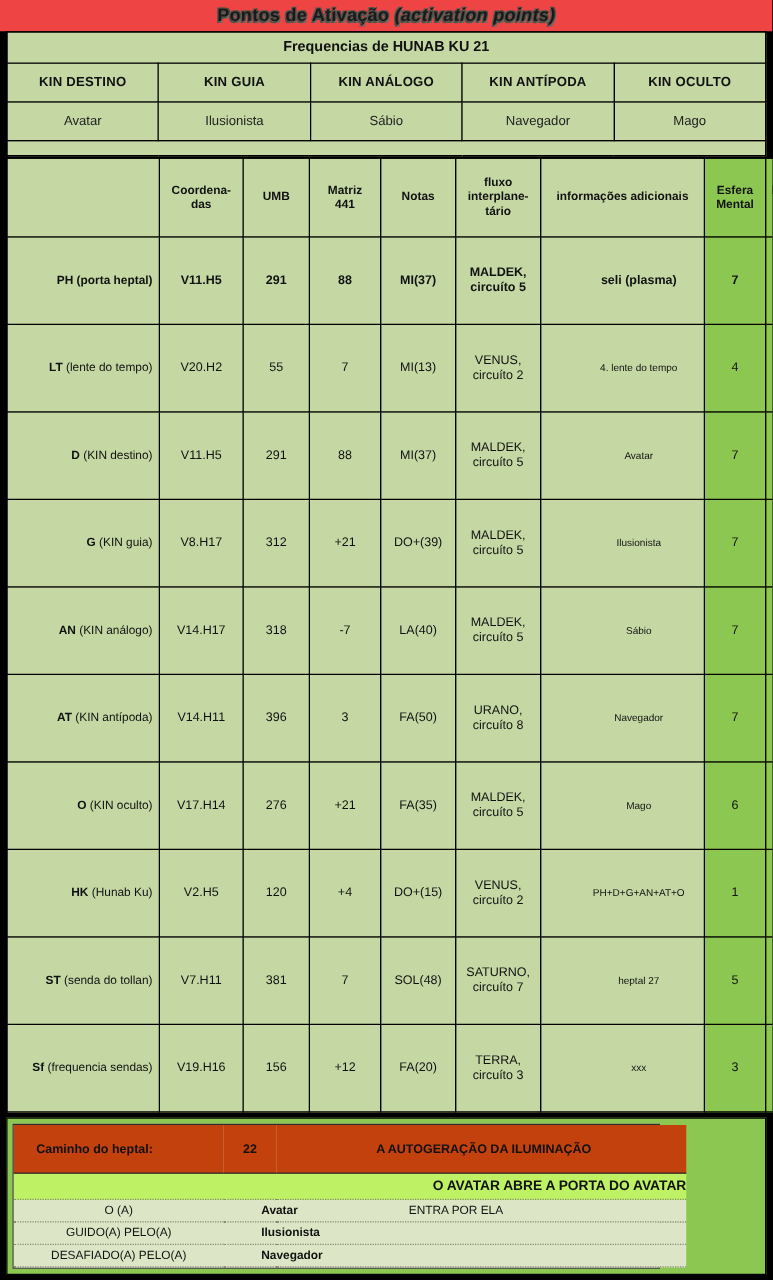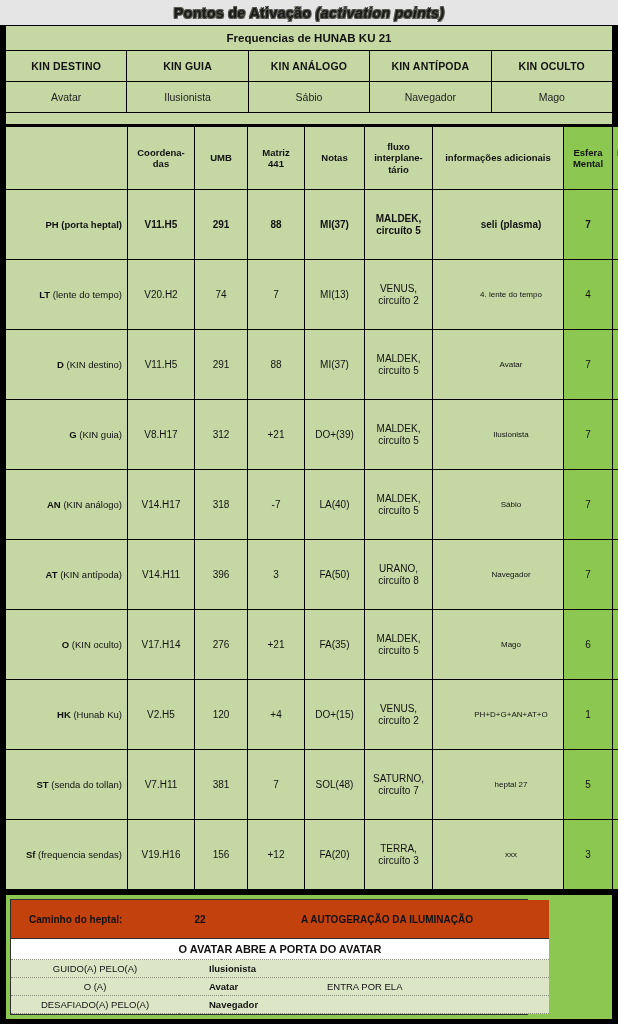--- a/index.html
+++ b/index.html
@@ -1,20 +1,20 @@
 <!DOCTYPE html>
 <html><head>
 <meta charset="utf-8">
 <style>
   html,body{margin:0;padding:0;background:#000;}
   body{width:618px;height:1024px;font-family:"Liberation Sans","DejaVu Sans",sans-serif;overflow:hidden;}
   .page{position:relative;width:618px;height:1024px;background:#000;}
 
   
-  .title-bar{height:25px;display:flex;align-items:center;justify-content:center;background:#e5e5e5;}
+  .title-bar{height:25px;display:flex;align-items:center;justify-content:center;background:#ef4444;}
   .title-text{
     font-size:14.5px;font-weight:bold;color:#1a1a1a;letter-spacing:.2px;
     text-shadow: -1px -1px 0 #5a5a52, 1px -1px 0 #4a4a45, -1px 1px 0 #50504a, 1px 1px 0 #6a6a60;
     white-space:nowrap;
   }
   .title-text i{font-style:italic;}
 
   
   .frame{margin:0 5px;}
   .tbl{border-collapse:collapse;table-layout:fixed;width:608px;}
@@ -42,21 +42,21 @@
 
   
   .bottom-wrap{background:#8cc751;border:1px solid #000;width:606px;margin:0 5px;padding:0;}
   .bpanel{width:516px;margin:4px 0 4px 4px;border:1px solid #2f2f2f;background:#d7e3bd;}
   .bt-tbl{border-collapse:collapse;table-layout:fixed;width:516px;}
   .bt-tbl td{padding:0;vertical-align:middle;color:#111;}
   .cam-row td{height:38px;background:#c2410c;border-bottom:1px solid #2f2f2f;font-size:10px;font-weight:bold;}
   .cam-lab{text-align:left;padding-left:18px !important;}
   .cam-num{text-align:center;}
   .cam-txt{text-align:center;padding-left:4px !important;}
-  .hdr-row td{height:20px;text-align:center;font-size:11px;font-weight:bold;background:#ffffff;border-bottom:1px dotted #8a8a7a;}
+  .hdr-row td{height:20px;text-align:right;font-size:11px;font-weight:bold;background:#bef264;border-bottom:1px dotted #8a8a7a;}
   .pair-row td{height:17px;font-size:9.5px;background:#dce6c6;border-bottom:1px dotted #8a8a7a;}
   .pair-row td.k{text-align:center;}
   .pair-row td.v{text-align:center;font-weight:bold;}
   .pair-row td.x{text-align:center;font-size:9.5px;}
 </style>
 </head>
 <body>
 
 <div class="page">
 
@@ -135,21 +135,21 @@
               <div>circuíto 5</div>
             </td>
         <td class="info">seli (plasma)</td>
         <td class="acc">7</td>
         <td class="acc">7</td>
       </tr>
 
       <tr class="mrow">
         <td class="lbl"><b>LT</b> <span>(lente do tempo)</span></td>
         <td>V20.H2</td>
-        <td>74</td>
+        <td>55</td>
         <td>7</td>
         <td>MI(13)</td>
         <td>
               <div>VENUS,</div>
               <div>circuíto 2</div>
             </td>
         <td class="info">4. lente do tempo</td>
         <td class="acc">4</td>
         <td class="acc">2</td>
       </tr>
@@ -283,27 +283,27 @@
         <tbody>
             <tr class="cam-row">
           <td class="cam-lab" style="width:150px">Caminho do heptal:</td>
           <td class="cam-num" style="width:42px">22</td>
           <td class="cam-txt" style="width:324px">A AUTOGERAÇÃO DA ILUMINAÇÃO</td>
         </tr>
         <tr class="hdr-row">
           <td colspan="3">O AVATAR ABRE A PORTA DO AVATAR</td>
         </tr>
         <tr class="pair-row">
-          <td class="k">GUIDO(A) PELO(A)</td>
-          <td class="v" colspan="2" style="text-align:left;padding-left:30px">Ilusionista</td>
-        </tr>
-        <tr class="pair-row">
           <td class="k">O (A)</td>
           <td class="v" colspan="1" style="text-align:left;padding-left:30px">Avatar</td>
           <td class="x" style="text-align:left;padding-left:106px">ENTRA POR ELA</td>
+        </tr>
+        <tr class="pair-row">
+          <td class="k">GUIDO(A) PELO(A)</td>
+          <td class="v" colspan="2" style="text-align:left;padding-left:30px">Ilusionista</td>
         </tr>
         <tr class="pair-row">
           <td class="k">DESAFIADO(A) PELO(A)</td>
           <td class="v" colspan="2" style="text-align:left;padding-left:30px">Navegador</td>
         </tr>
 
       </tbody>
         </table>
     </div>
   </div>

